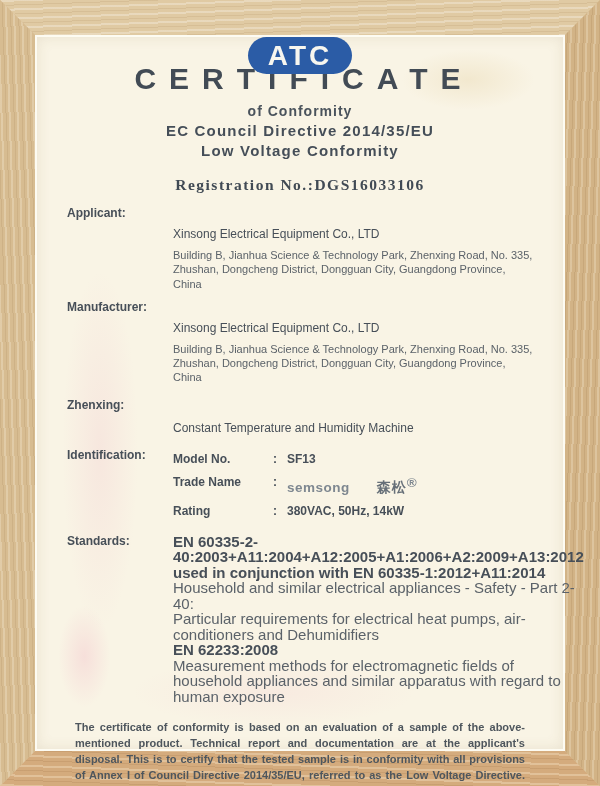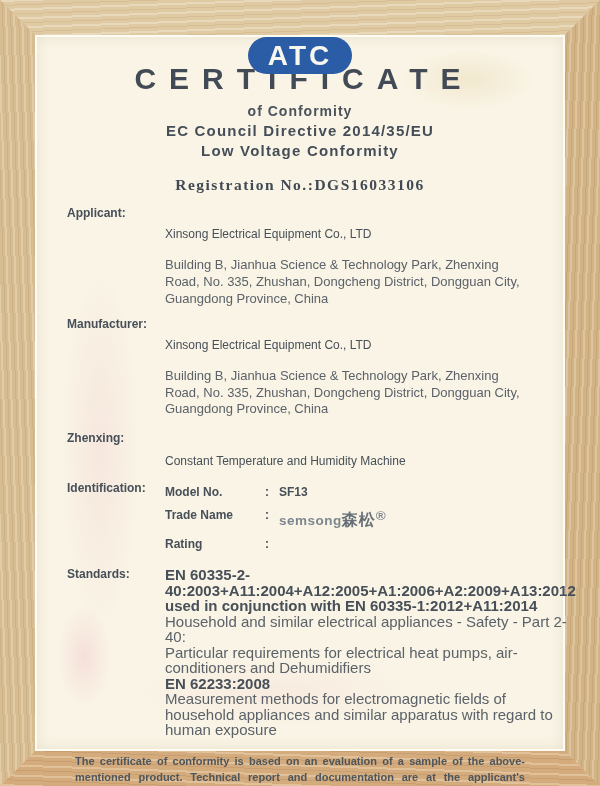--- a/index.html
+++ b/index.html
@@ -40,28 +40,28 @@
   .atc-pill{position:relative;z-index:3;width:104px;height:37px;margin:0 auto;border-radius:19px;
     background:#2b5ca6;display:flex;align-items:center;justify-content:center;
     color:#f7f6ef;font-weight:bold;font-size:28px;letter-spacing:3px;}
   .cert-title{position:relative;z-index:1;margin-top:-12px;color:#424b55;font-weight:bold;
     font-size:30px;letter-spacing:13px;text-indent:8px;}
   .subtitle{margin-top:7px;font-size:14px;font-weight:bold;color:#4a535c;letter-spacing:1px;}
   .directive{font-size:15px;font-weight:bold;color:#454e58;letter-spacing:1.2px;margin-top:3px;}
   .registration{margin-top:17px;font-size:15.5px;font-weight:bold;color:#414a54;letter-spacing:1.5px;font-family:Liberation Serif, serif;}
 
   
-  .grid-row{display:grid;grid-template-columns:98px 1fr;column-gap:0;margin-top:12px;}
+  .grid-row{display:grid;grid-template-columns:98px 1fr;column-gap:0;margin-top:12px;gap:8px;}
   .lab{font-size:12px;font-weight:bold;color:#474f58;}
   .val-name{font-size:12px;font-weight:normal;color:#474f58;margin-top:21px;}
-  .val-addr{font-size:13px;color:#5b6269;line-height:1.3;margin-top:16px;}
+  .val-addr{font-size:11px;color:#5b6269;line-height:1.3;margin-top:7px;}
   .ident-row{display:grid;grid-template-columns:90px 24px 1fr;font-size:12px;font-weight:bold;
     color:#474f58;line-height:23px;}
   .brand{font-size:13.5px;font-weight:bold;color:#7e8790;letter-spacing:.5px;}
-  .brand-cn{font-size:16px;color:#666f78;letter-spacing:1px;}
+  .brand-cn{font-size:14px;color:#666f78;letter-spacing:1px;margin-left:27px;}
   .std-line{font-size:15px;line-height:15.5px;color:#5b6269;}
   .std-bold{font-weight:bold;color:#474f58;}
 
   .declaration{margin:15px 8px 0 8px;font-size:11px;font-weight:bold;color:#4e565d;
     line-height:16px;text-align:justify;}
 
   
   .bottom{position:relative;height:156px;margin-top:0;}
   .stamp{position:absolute;left:50%;top:4px;transform:translateX(-50%) rotate(-14deg);opacity:.88;z-index:2;}
   .certified{position:absolute;right:18px;top:0;width:152px;text-align:center;}
@@ -127,20 +127,21 @@
         <span>SF13</span>
       </div>
       <div class="ident-row">
         <span>Trade Name</span>
         <span class="c">:</span>
         <span><span class="brand">semsong</span><span class="brand-cn">森松</span><sup class="brand">®</sup></span>
       </div>
       <div class="ident-row">
         <span>Rating</span>
         <span class="c">:</span>
+        <span>380VAC, 50Hz, 14kW</span>
       </div>
     </div>
   </div>
 
   <div class="grid-row" style="margin-top:11px">
     <div class="lab">Standards:</div>
     <div>
       <div class="std-line std-bold">EN 60335-2-40:2003+A11:2004+A12:2005+A1:2006+A2:2009+A13:2012 used in conjunction with EN 60335-1:2012+A11:2014</div>
       <div class="std-line">Household and similar electrical appliances - Safety - Part 2-40:</div>
       <div class="std-line">Particular requirements for electrical heat pumps, air-conditioners and Dehumidifiers</div>

